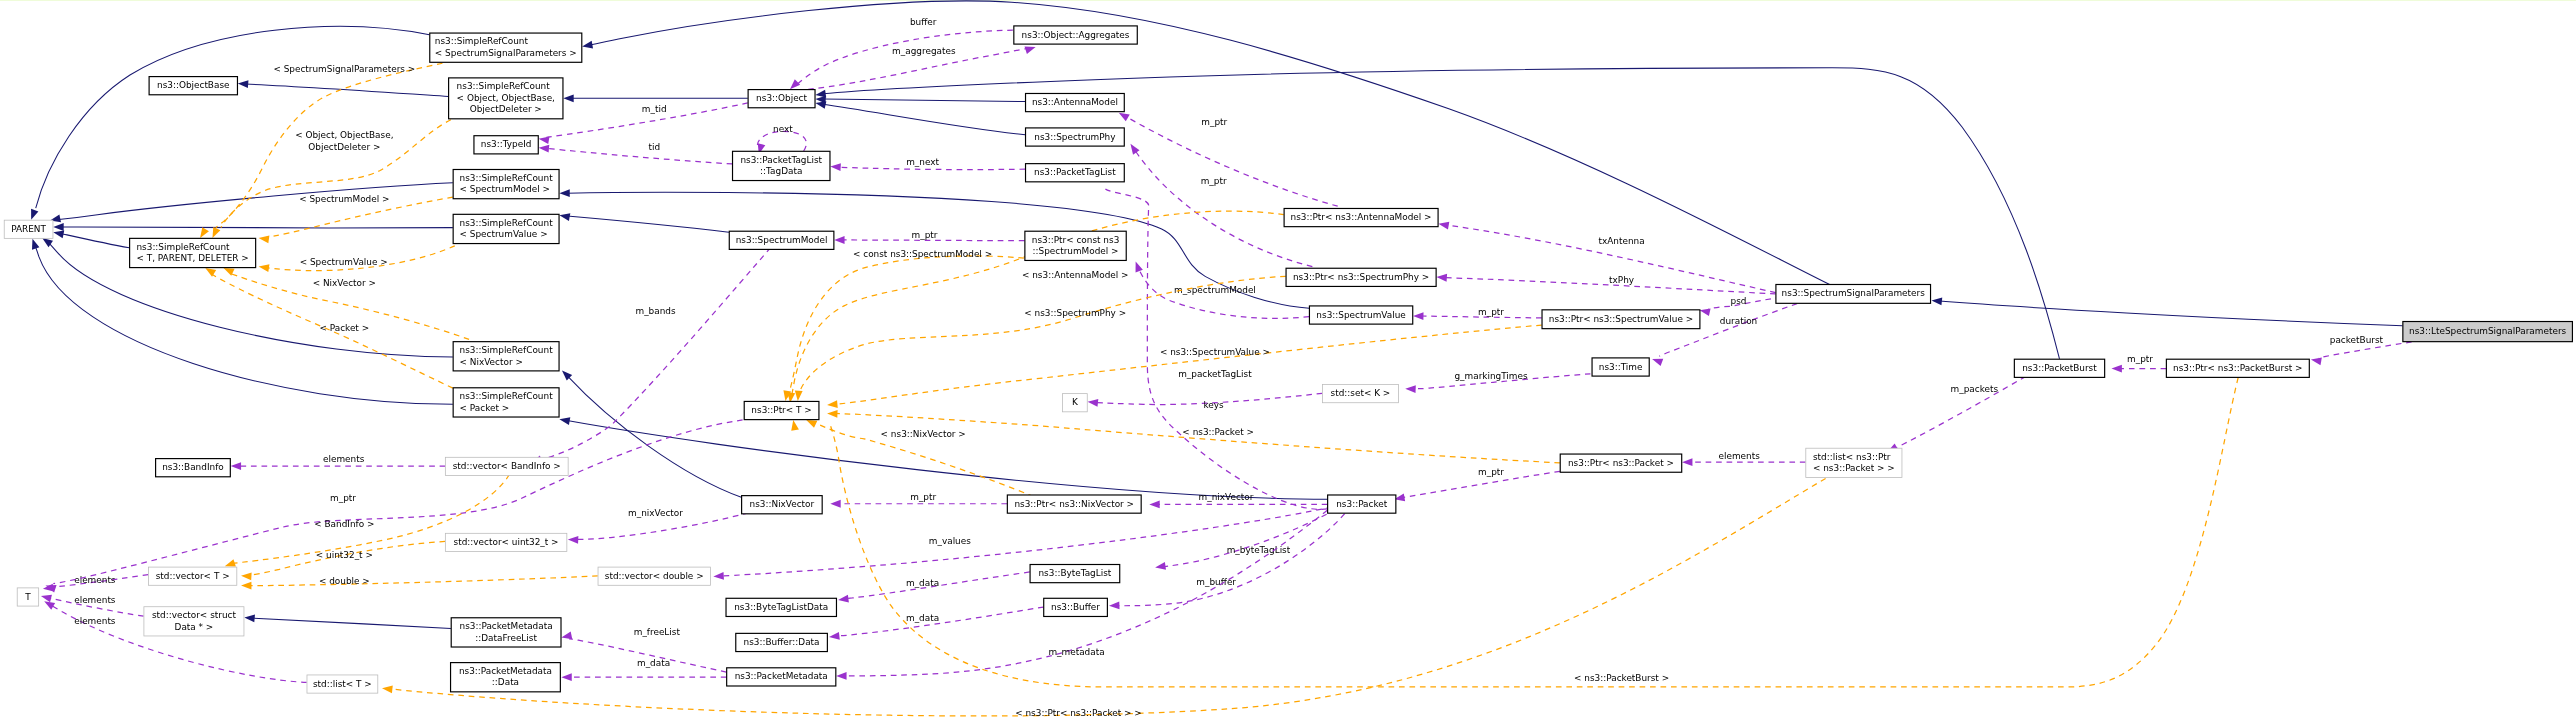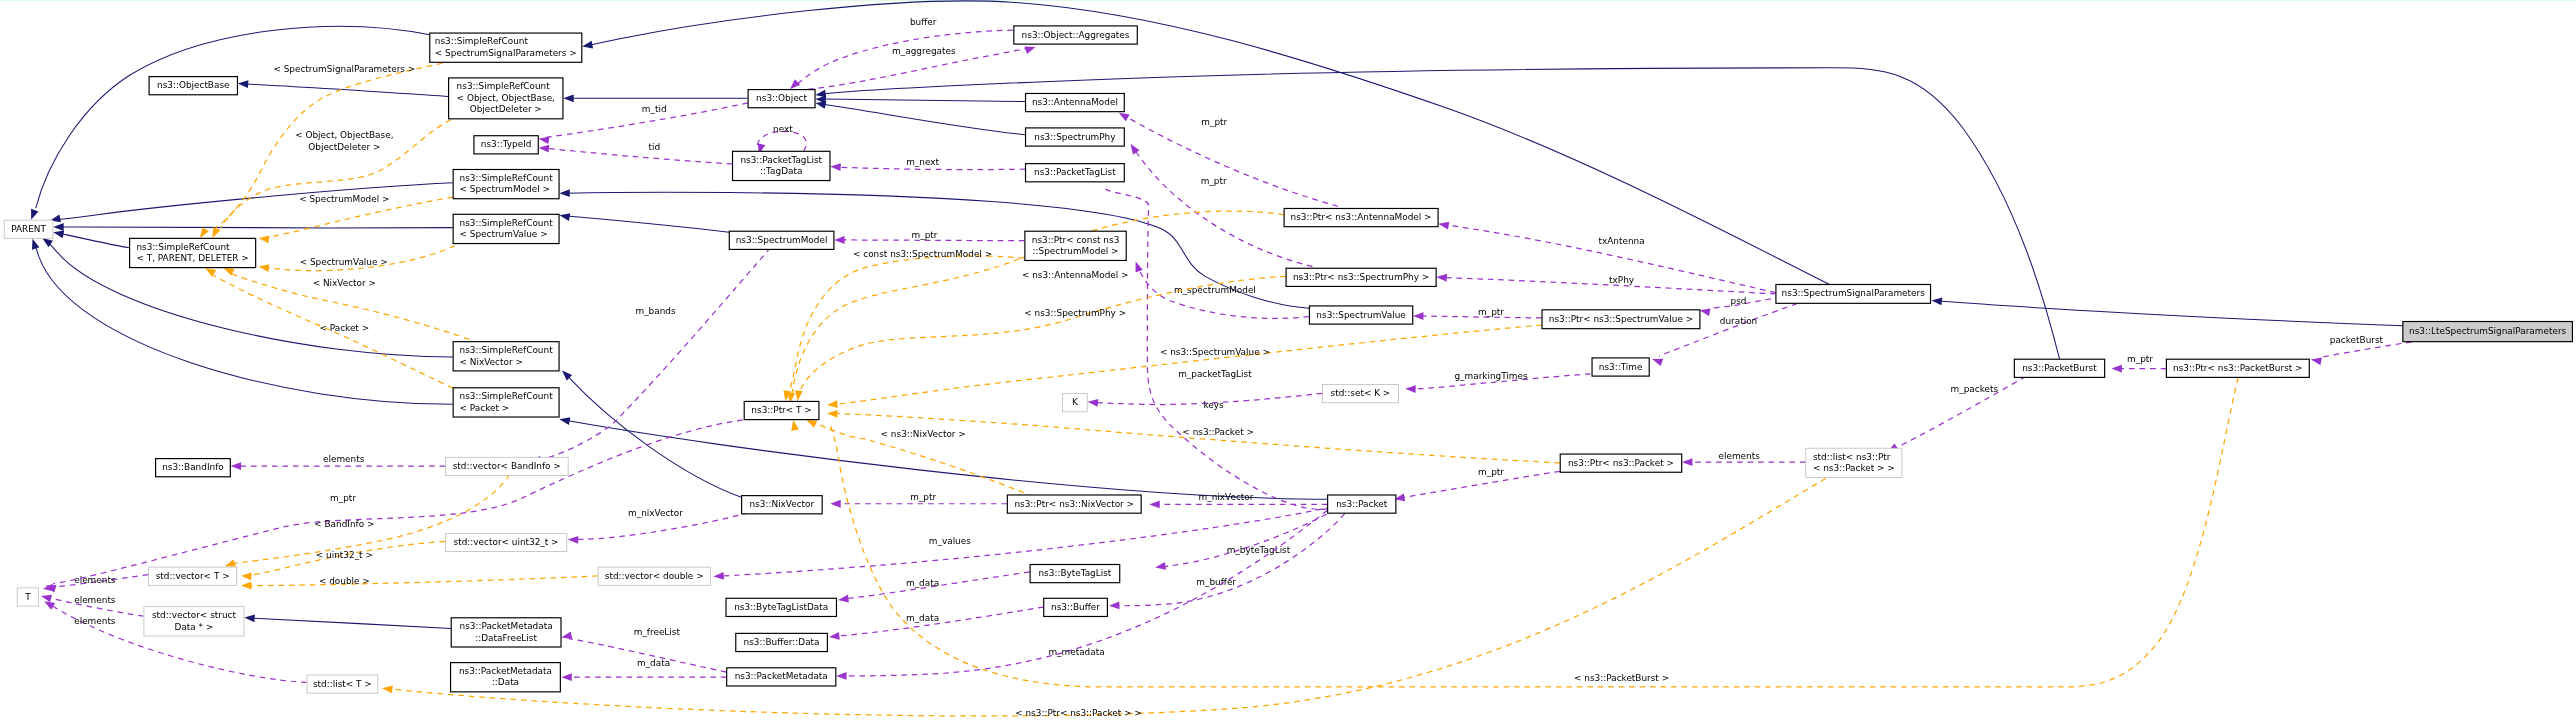--- a/index.html
+++ b/index.html
@@ -1,16 +1,16 @@
 <!DOCTYPE html>
 <html style="font-size:10.4px"><head>
 <meta charset="utf-8">
 <style>
   html,body{margin:0;padding:0;background:#ffffff;}
-  #diagram{position:relative;width:2576px;height:721px;background:#86efac;overflow:hidden;}
+  #diagram{position:relative;width:2576px;height:721px;background:#bef264;overflow:hidden;}
   svg{display:block;}
   .nodetext{font-family:"DejaVu Sans",sans-serif;font-size:13.7px;fill:#000000;text-anchor:start;}
   .edgelabel{font-family:"DejaVu Sans",sans-serif;font-size:13.7px;fill:#000000;text-anchor:middle;}
   .e-inherit{fill:none;stroke:#191970;stroke-width:1.6;}
   .e-usage{fill:none;stroke:#9a32cd;stroke-width:1.9;stroke-dasharray:8.7,7.4;}
   .e-template{fill:none;stroke:#ffa500;stroke-width:1.9;stroke-dasharray:8.7,7.4;}
   .a-inherit{fill:#191970;stroke:none;}
   .a-usage{fill:#9a32cd;stroke:none;}
   .a-template{fill:#ffa500;stroke:none;}
 </style>

